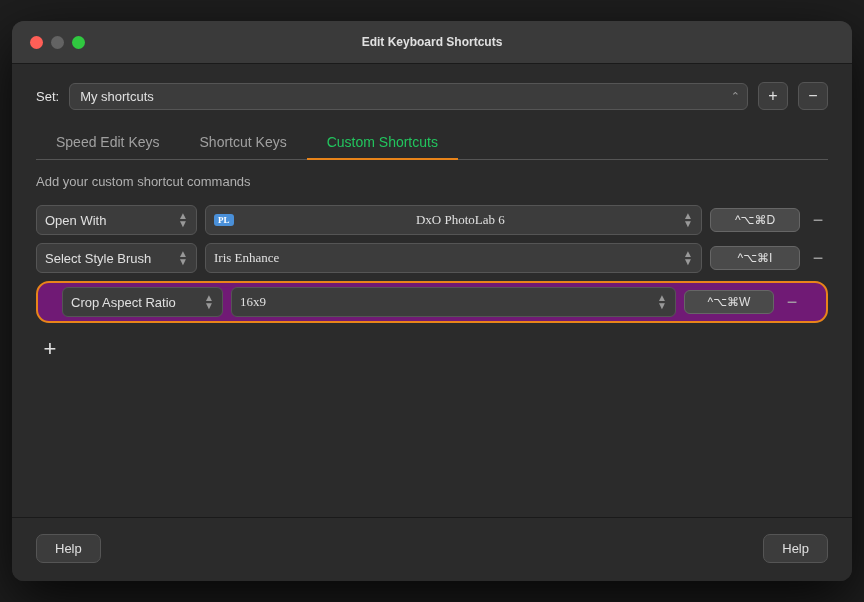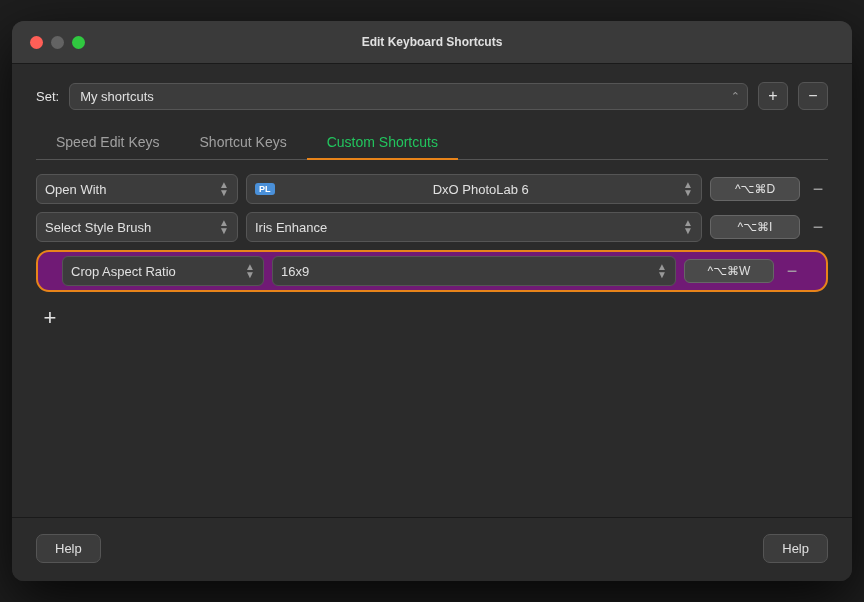--- a/index.html
+++ b/index.html
@@ -184,25 +184,26 @@
       padding: 5px 8px;
       display: flex;
       align-items: center;
       justify-content: space-between;
       cursor: pointer;
       gap: 6px;
       min-height: 30px;
     }
 
     .dropdown-left {
-      width: 202px;
+      width: 161px;
     }
 
     .dropdown-right {
       flex: 1;
+      font-family: Liberation Serif, serif;
     }
 
     .dropdown .chevron {
       color: #999;
       font-size: 10px;
       display: flex;
       flex-direction: column;
       line-height: 0.8;
     }
 
@@ -299,20 +300,21 @@
         <span>Speed Edit Keys</span>
       </div>
       <div class="tab">
         <span>Shortcut Keys</span>
       </div>
       <div class="tab active">
         <span>Custom Shortcuts</span>
       </div>
     </div>
 
+    <div class="subtitle">Add your custom shortcut commands</div>
 
     <div class="rows-area">
 
       <div class="shortcut-row">
         <div class="dropdown dropdown-left">
           <span>Open With</span>
           <span class="chevron">
             <span>▲</span>
               <span>▼</span>
           </span>

